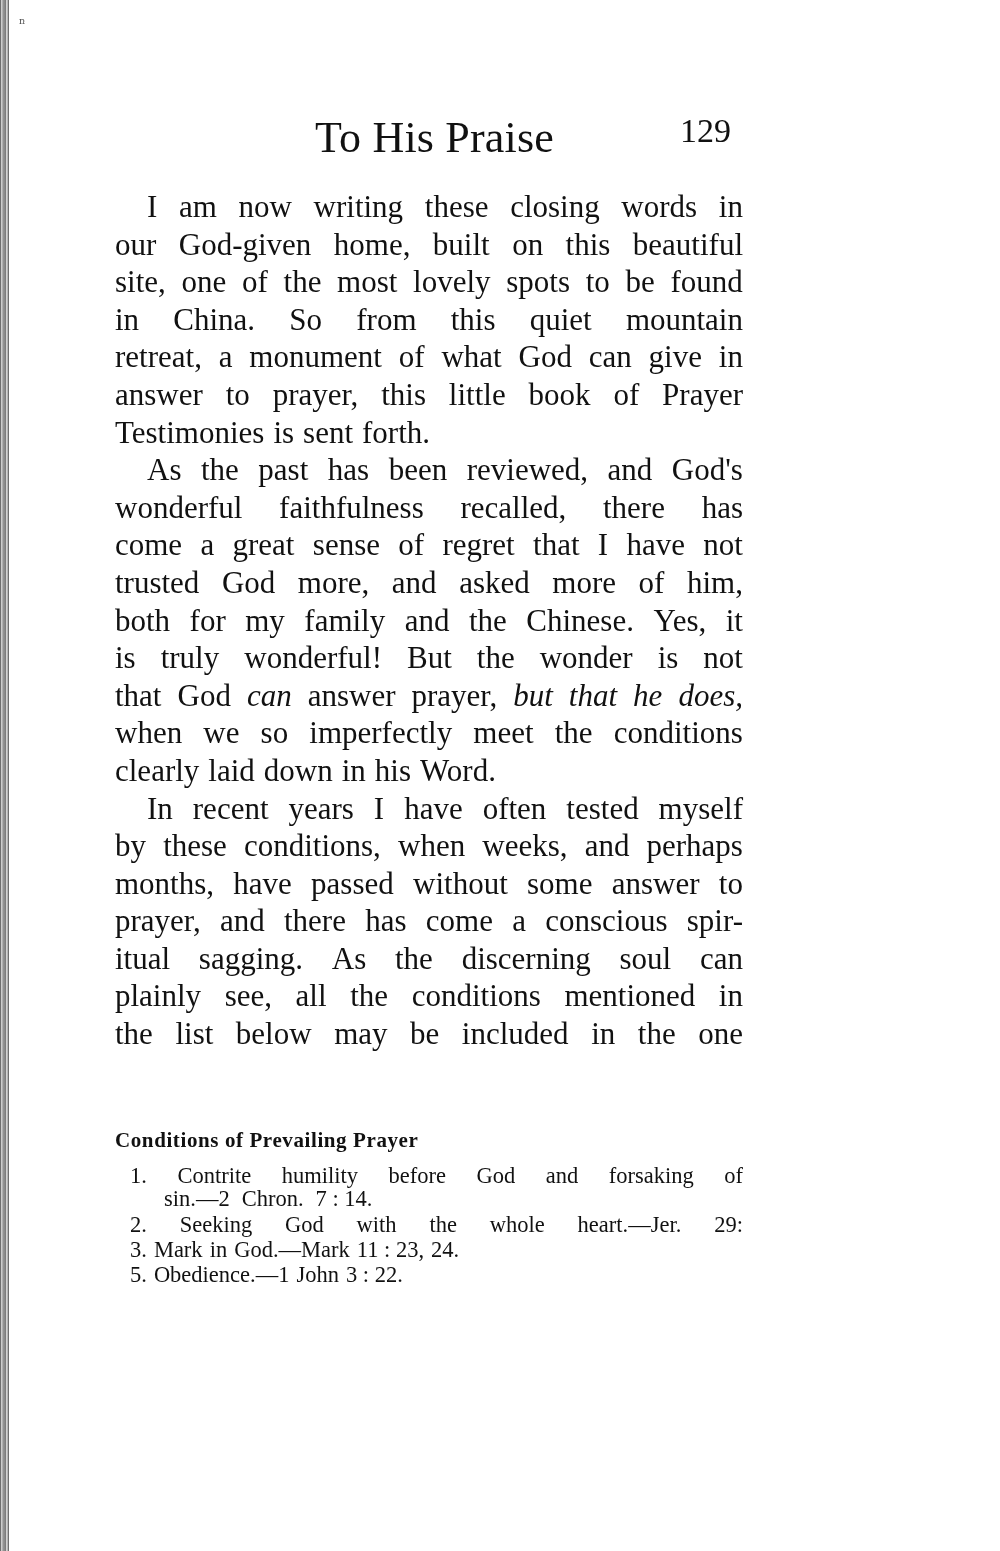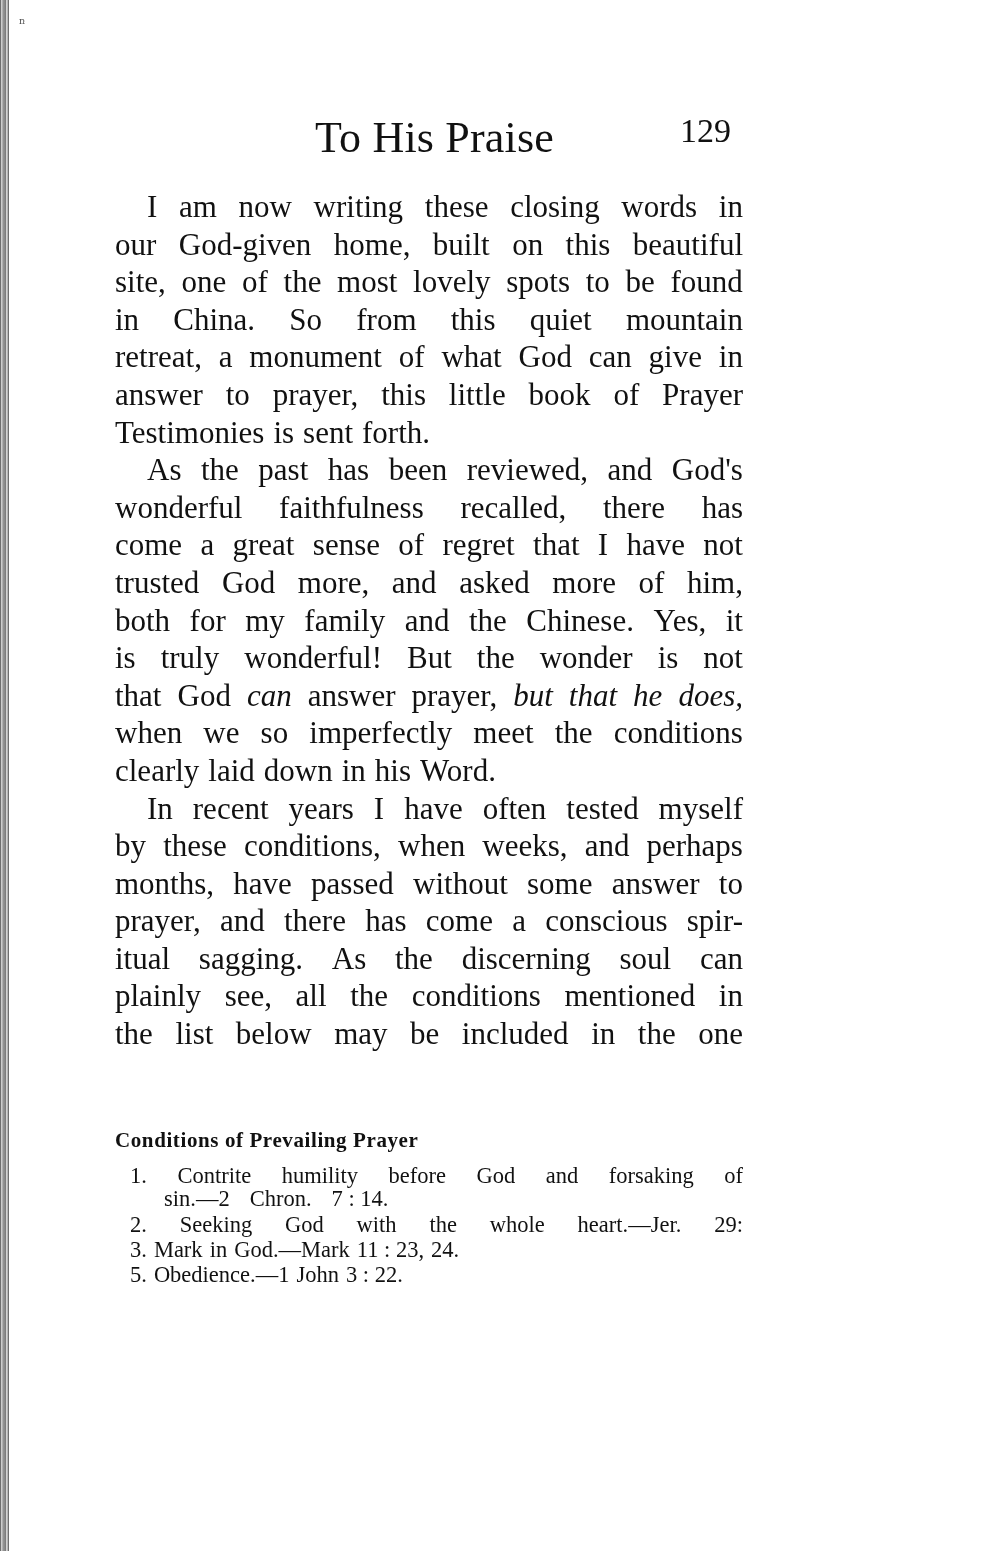--- a/index.html
+++ b/index.html
@@ -59,21 +59,21 @@
       font-size: 22.5px;
     }
     .cond-row {
       display: flex; justify-content: space-between;
       height: 25px; line-height: 25px;
     }
     .cond-row.last { justify-content: flex-start; gap: 7px; }
     .cond-row span { white-space: pre; }
     .cond-cont {
       padding-left: 34px; height: 24px; line-height: 22px;
-      display: flex; gap: 20px;
+      display: flex; gap: 12px;
     }
     .cond-cont span { white-space: pre; }
   </style>
 </head>
 <body>
 
 <div class="binding-edge"></div>
 <div class="binding-mark">ռ</div>
 
 <div class="running-head">

